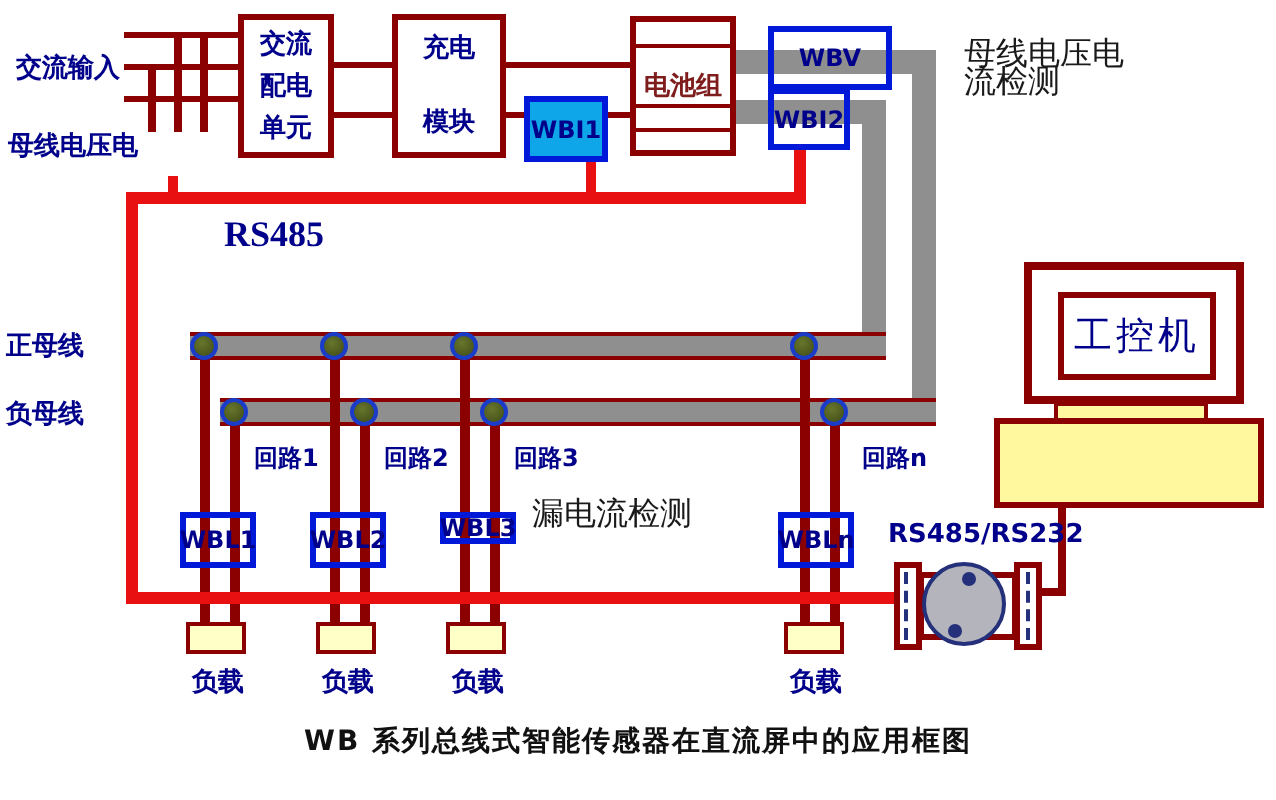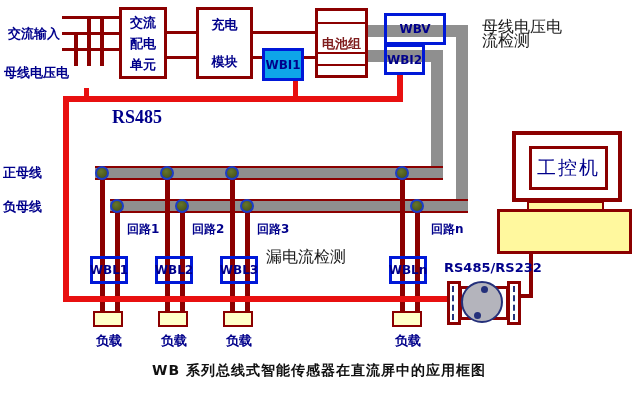--- a/index.html
+++ b/index.html
@@ -108,21 +108,21 @@
   <div class="bbox clear" style="left:384px;top:44px;width:41px;height:31px;">
     <span>WBI2</span>
   </div>
 
   <div class="bbox clear" style="left:90px;top:256px;width:38px;height:28px;">
     <span>WBL1</span>
   </div>
   <div class="bbox clear" style="left:155px;top:256px;width:38px;height:28px;">
     <span>WBL2</span>
   </div>
-  <div class="bbox clear" style="left:220px;top:256px;width:38px;height:28px;">
+  <div class="bbox clear" style="left:220px;top:256px;width:38px;height:16px;">
     <span>WBL3</span>
   </div>
   <div class="bbox clear" style="left:389px;top:256px;width:38px;height:28px;">
     <span>WBLn</span>
   </div>
 
   <div class="loadbox" style="left:93px;top:311px;"></div>
   <div class="loadbox" style="left:158px;top:311px;"></div>
   <div class="loadbox" style="left:223px;top:311px;"></div>
   <div class="loadbox" style="left:392px;top:311px;"></div>

